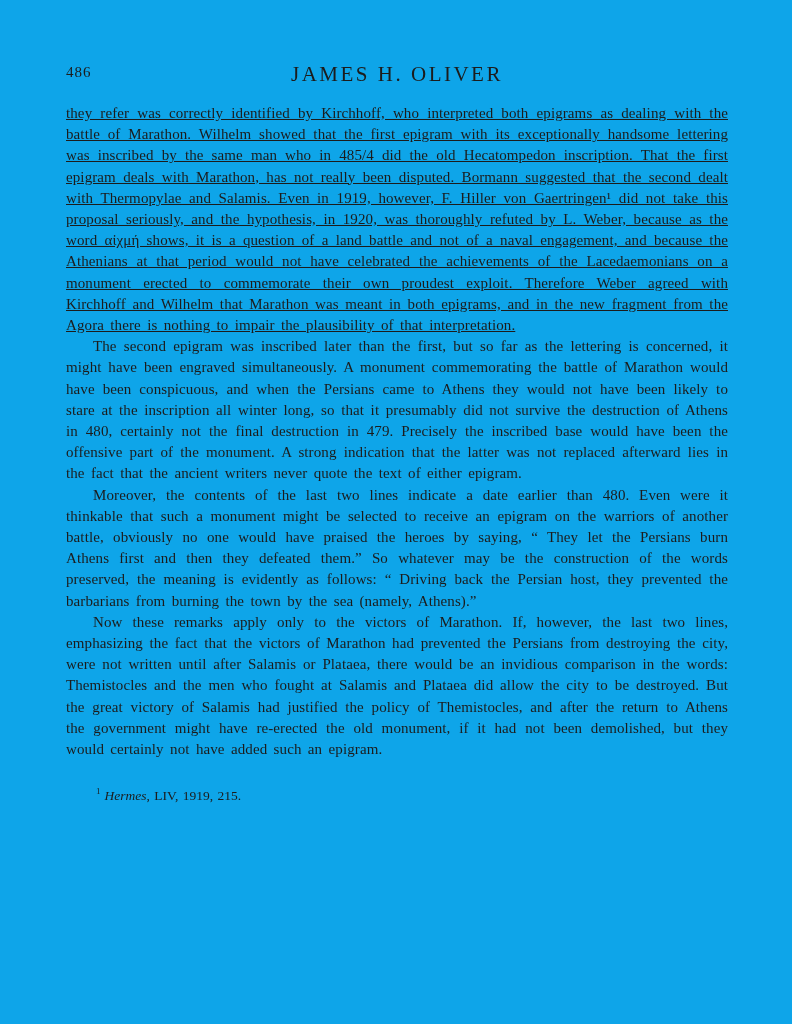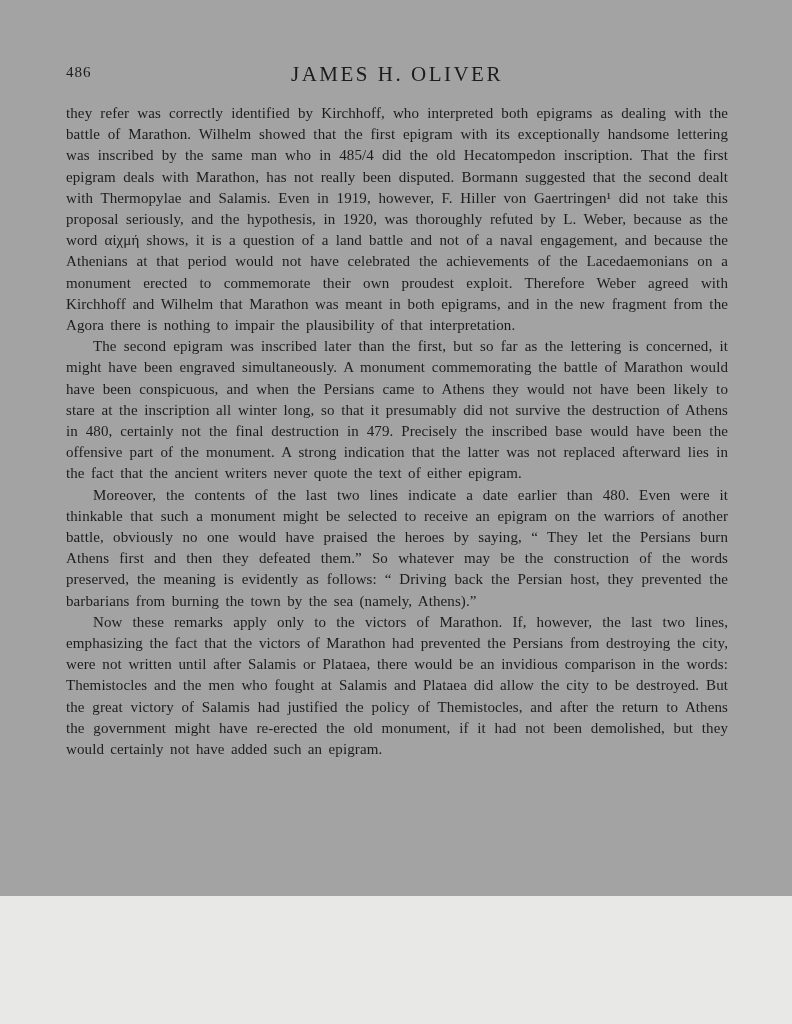--- a/index.html
+++ b/index.html
@@ -3,23 +3,23 @@
 <meta charset="utf-8">
 <style>
   html, body {
     margin: 0;
     padding: 0;
     background: #e8e8e6;
   }
   .page {
     position: relative;
     width: 792px;
-    height: 896px;
+    height: 1024px;
     margin: 0 auto;
-    background: #a3a3a3;
+    background: #0ea5e9;
     font-family: "Liberation Serif", "DejaVu Serif", serif;
     color: #1c1c1c;
     overflow: hidden;
   }
   .content {
     position: absolute;
     left: 66px;
     top: 62px;
     width: 662px;
   }
@@ -44,20 +44,21 @@
     margin: 0;
     font-size: 15px;
     line-height: 21.2px;
     text-align: justify;
     text-indent: 27px;
     word-spacing: 2.5px;
     letter-spacing: 0.1px;
   }
   .body-text p.first {
     text-indent: 0;
+    text-decoration: underline;
   }
   .footnote {
     margin-top: 26px;
     font-size: 13.5px;
     text-indent: 30px;
     word-spacing: 1px;
   }
   .footnote sup {
     font-size: 9px;
     margin-right: 4px;
@@ -77,15 +78,18 @@
       <div class="running-head">JAMES H. OLIVER</div>
     </div>
 
     <div class="body-text">
       <p class="first">they refer was correctly identified by Kirchhoff, who interpreted both epigrams as dealing with the battle of Marathon.  Wilhelm showed that the first epigram with its exceptionally handsome lettering was inscribed by the same man who in 485/4 did the old Hecatompedon inscription.  That the first epigram deals with Marathon, has not really been disputed.  Bormann suggested that the second dealt with Thermopylae and Salamis.  Even in 1919, however, F. Hiller von Gaertringen¹ did not take this proposal seriously, and the hypothesis, in 1920, was thoroughly refuted by L. Weber, because as the word αἰχμή shows, it is a question of a land battle and not of a naval engagement, and because the Athenians at that period would not have celebrated the achievements of the Lacedaemonians on a monument erected to commemorate their own proudest exploit.  Therefore Weber agreed with Kirchhoff and Wilhelm that Marathon was meant in both epigrams, and in the new fragment from the Agora there is nothing to impair the plausibility of that interpretation.</p>
       <p>The second epigram was inscribed later than the first, but so far as the lettering is concerned, it might have been engraved simultaneously.  A monument commemorating the battle of Marathon would have been conspicuous, and when the Persians came to Athens they would not have been likely to stare at the inscription all winter long, so that it presumably did not survive the destruction of Athens in 480, certainly not the final destruction in 479.  Precisely the inscribed base would have been the offensive part of the monument.  A strong indication that the latter was not replaced afterward lies in the fact that the ancient writers never quote the text of either epigram.</p>
       <p>Moreover, the contents of the last two lines indicate a date earlier than 480.  Even were it thinkable that such a monument might be selected to receive an epigram on the warriors of another battle, obviously no one would have praised the heroes by saying, “ They let the Persians burn Athens first and then they defeated them.”  So whatever may be the construction of the words preserved, the meaning is evidently as follows: “ Driving back the Persian host, they prevented the barbarians from burning the town by the sea (namely, Athens).”</p>
       <p>Now these remarks apply only to the victors of Marathon.  If, however, the last two lines, emphasizing the fact that the victors of Marathon had prevented the Persians from destroying the city, were not written until after Salamis or Plataea, there would be an invidious comparison in the words: Themistocles and the men who fought at Salamis and Plataea did allow the city to be destroyed.  But the great victory of Salamis had justified the policy of Themistocles, and after the return to Athens the government might have re-erected the old monument, if it had not been demolished, but they would certainly not have added such an epigram.</p>
     </div>
 
+    <div class="footnote">
+      <sup>1</sup><span class="italic">Hermes</span><span>, LIV, 1919, 215.</span>
+    </div>
 
   </div>
 </div>
 
 </body></html>

